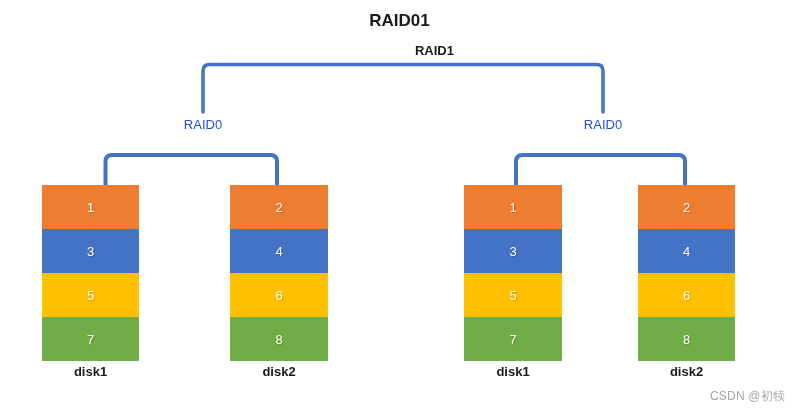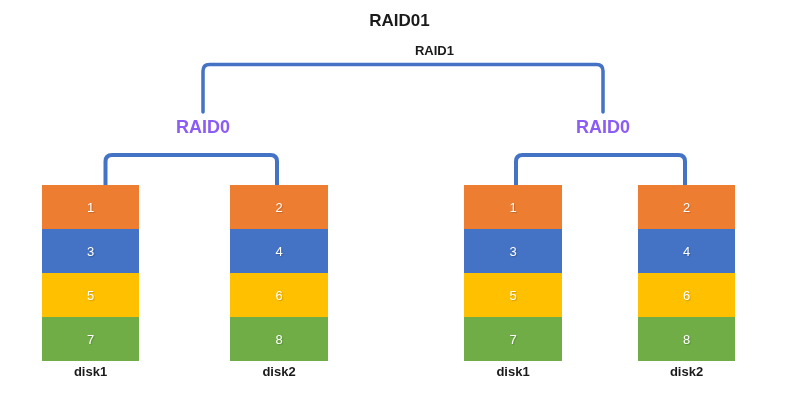--- a/index.html
+++ b/index.html
@@ -20,21 +20,21 @@
   .raid1-label {
     position: absolute; top: 43px; left: 0; width: 799px;
     text-align: center; font-size: 13px; font-weight: bold; color: #1a1a1a; margin-left: 35px;
   }
   .connectors {
     position: absolute; top: 0; left: 0; width: 799px; height: 412px;
     pointer-events: none;
   }
   .raid0-label {
     position: absolute; top: 117px; width: 120px;
-    text-align: center; font-size: 18px; font-weight: bold; color: #8b5cf6;
+    text-align: center; font-size: 13px; font-weight: normal; color: #1d4ed8;
   }
   .raid0-label.left  { left: 143px; }
   .raid0-label.right { left: 543px; }
   .disk { position: absolute; top: 185px; }
   .disk.l1 { left: 42px;  width: 97px; }
   .disk.l2 { left: 230px; width: 98px; }
   .disk.r1 { left: 464px; width: 98px; }
   .disk.r2 { left: 638px; width: 97px; }
   .block {
     height: 44px; width: 100%;
@@ -94,14 +94,15 @@
   </div>
 
   <div class="disk r2">
     <div class="block" style="background: rgb(237, 125, 49);">2</div>
     <div class="block" style="background: rgb(68, 114, 196);">4</div>
     <div class="block" style="background: rgb(255, 192, 0);">6</div>
     <div class="block" style="background: rgb(112, 173, 71);">8</div>
     <div class="disk-label">disk2</div>
   </div>
 
+  <div class="watermark">CSDN @初犊</div>
 
 </div>
 
 </body></html>

